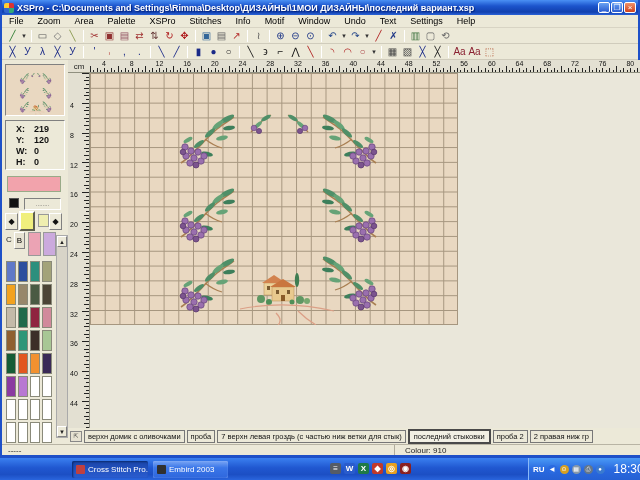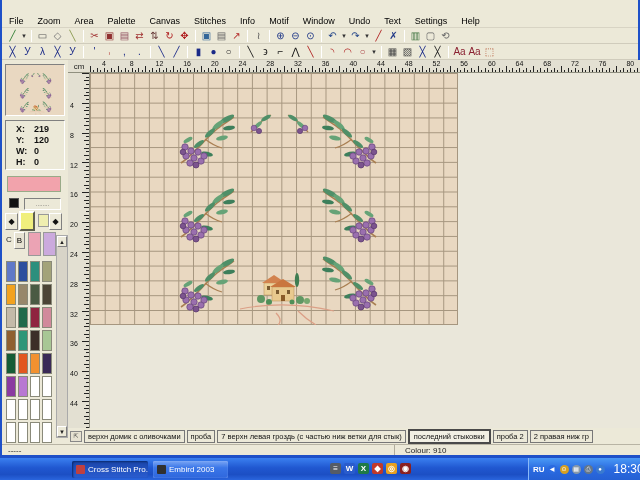--- a/index.html
+++ b/index.html
@@ -198,27 +198,36 @@
         <path d="M150,236 Q196,227 244,238"></path>
         <path d="M186,240 Q193,247 188,252"></path>
         <path d="M208,238 Q216,246 226,252"></path>
       </g>
     </g>
   </defs>
 </svg>
 
 <div class="app">
 
+  <div class="titlebar">
+    <span class="app-icon"></span>
+    <span class="title-text">XSPro - C:\Documents and Settings\Rimma\Desktop\ДИЗАЙНЫ\1МОИ ДИЗАЙНЫ\последний вариант.xsp</span>
+    <span class="winbtns">
+      <span class="winbtn">_</span>
+      <span class="winbtn">❐</span>
+      <span class="winbtn close">×</span>
+    </span>
+  </div>
 
   <div class="menubar" id="menubar">
       <span class="menu-item">File</span>
       <span class="menu-item">Zoom</span>
       <span class="menu-item">Area</span>
       <span class="menu-item">Palette</span>
-      <span class="menu-item">Canvas</span>
+      <span class="menu-item">XSPro</span>
       <span class="menu-item">Stitches</span>
       <span class="menu-item">Info</span>
       <span class="menu-item">Motif</span>
       <span class="menu-item">Window</span>
       <span class="menu-item">Undo</span>
       <span class="menu-item">Text</span>
       <span class="menu-item">Settings</span>
       <span class="menu-item">Help</span>
     </div>
   <div class="toolbar" id="toolbar1">

